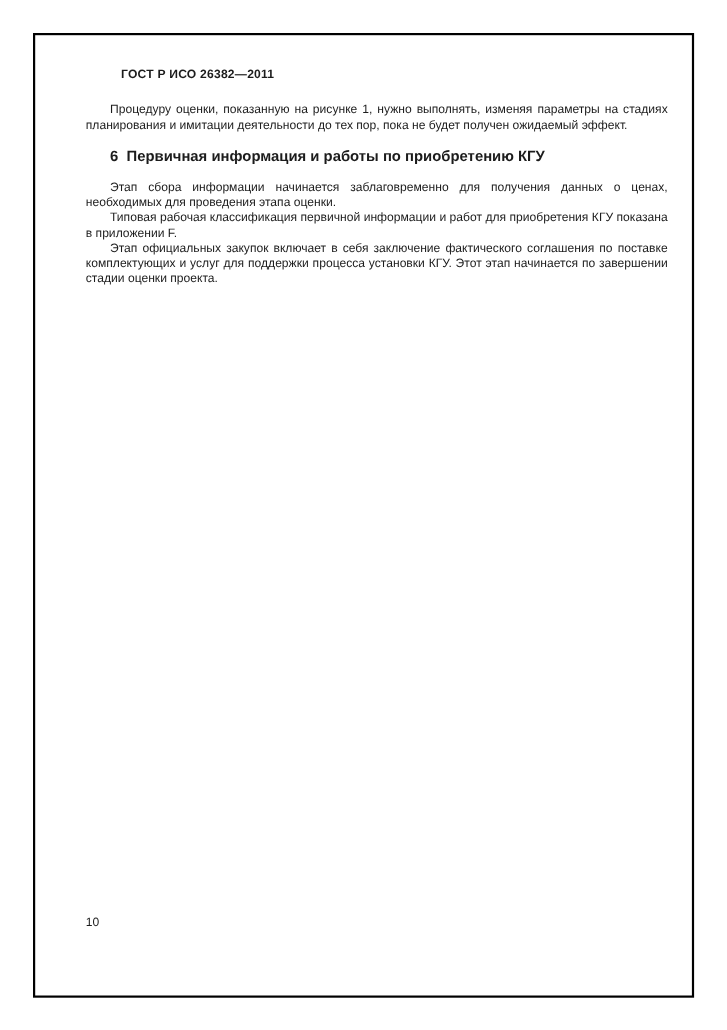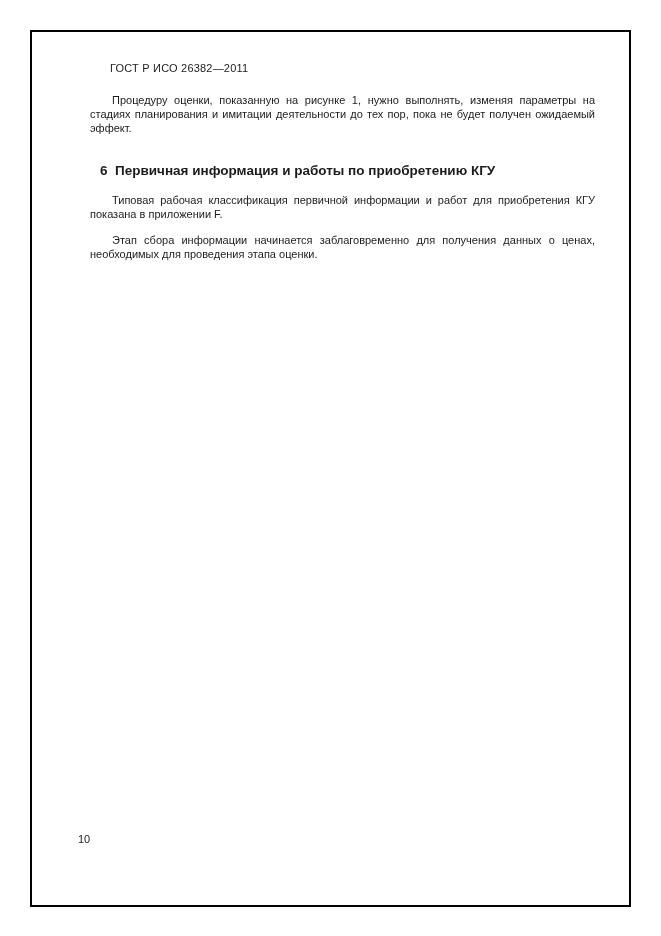--- a/index.html
+++ b/index.html
@@ -26,36 +26,36 @@
     background: #ffffff;
   }
   .content {
     position: absolute;
     left: 46px;
     right: 22px;
     top: 30px;
   }
   .doc-header {
     font-size: 11px;
-    font-weight: normal;
+    font-weight: bold;
     margin: 0 0 20px 0;
     letter-spacing: 0.2px;
     padding-left: 32px;
   }
   p.body-text {
-    margin: 12px;
+    margin: 0;
     font-size: 11px;
     line-height: 13.8px;
     text-indent: 22px;
     text-align: justify;
   }
   .h-section {
     font-size: 13.5px;
     font-weight: bold;
-    margin: 28px 0 16px 0;
+    margin: 12px 0 16px 0;
     text-indent: 22px;
     white-space: pre-wrap;
   }
   .h-sub {
     font-size: 11px;
     font-weight: bold;
     margin: 14px 0 9px 0;
     text-indent: 22px;
     white-space: pre-wrap;
   }
@@ -73,22 +73,23 @@
   <div class="content">
 
     <div class="doc-header">ГОСТ Р ИСО 26382—2011</div>
 
     <p class="body-text">Процедуру оценки, показанную на рисунке 1, нужно выполнять, изменяя параметры на стадиях планирования и имитации деятельности до тех пор, пока не будет получен ожидаемый эффект.</p>
 
 
     <div class="h-section">6  Первичная информация и работы по приобретению КГУ</div>
 
 
+    <p class="body-text">Этап сбора информации начинается заблаговременно для получения данных о ценах, необходимых для проведения этапа оценки.</p>
+
     <p class="body-text">Типовая рабочая классификация первичной информации и работ для приобретения КГУ показана в приложении F.</p>
 
-    <p class="body-text">Этап сбора информации начинается заблаговременно для получения данных о ценах, необходимых для проведения этапа оценки.</p>
 
-
+    <p class="body-text">Этап официальных закупок включает в себя заключение фактического соглашения по поставке комплектующих и услуг для поддержки процесса установки КГУ. Этот этап начинается по завершении стадии оценки проекта.</p>
 
   </div>
 
   <div class="page-number">10</div>
 </div>
 
 </body></html>

